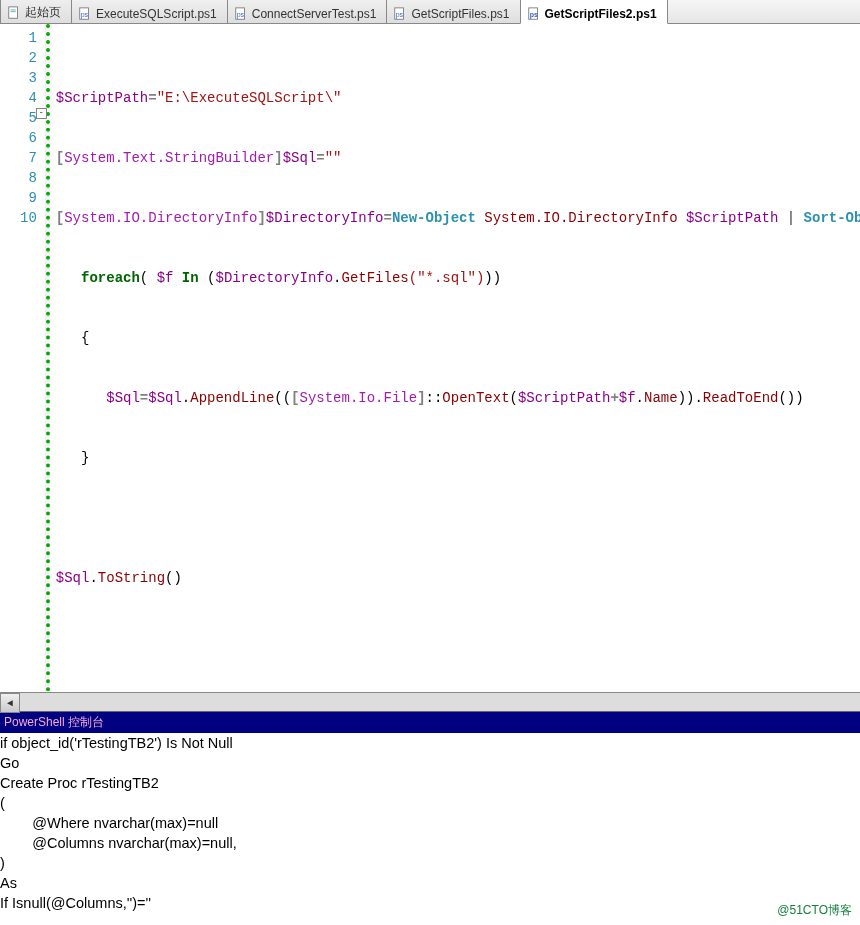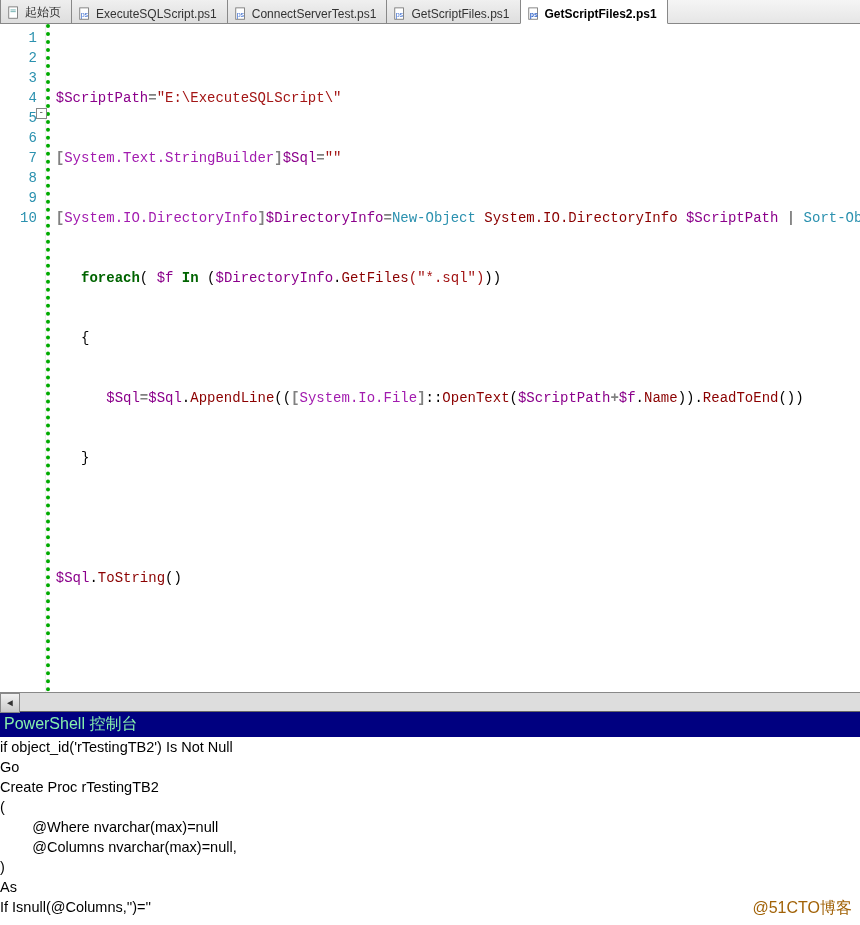--- a/index.html
+++ b/index.html
@@ -7,26 +7,26 @@
 .tab { display:flex; align-items:center; padding:14px 10px 2px 6px; border:1px solid #888; border-bottom:none; margin-right:-1px; background:linear-gradient(#f5f5f5,#dedede); font-family:"Microsoft YaHei",Arial,sans-serif; font-size:12px; border-top-left-radius:3px; border-top-right-radius:3px; cursor:pointer; color:#333;}
 .tab.active { background:#fff; font-weight:bold; color:#000; border-bottom:1px solid #fff; position:relative; top:1px;}
 .tab-icon { width:14px; height:14px; margin-right:4px; display:inline-flex; align-items:center; justify-content:center;}
 .tab-icon svg {width:14px; height:14px;}
 .editor-area { display:flex; background:#fff;}
 .gutter { background:#fff; text-align:right; padding:4px 8px 4px 20px; color:#2b91af; font-size:14px; border-right:1px solid #eee; line-height:20px;}
 .gutter .ln { display:block; height:20px;}
 .code-body { position:relative; padding:4px 0 4px 6px; border-left:4px dotted #0a0; line-height:20px; flex:1; white-space:pre;}
 .code-line { height:20px;}
 .fold-mark { position:absolute; left:-14px; top:84px; width:9px; height:9px; border:1px solid #888; background:#fff; font-size:9px; line-height:9px; text-align:center; color:#444;}
-.c-str{color:#a31515;} .c-type{color:#a21caf;} .c-var{color:#8b008b;} .c-key{color:#006400;font-weight:bold;} .c-op{color:#808080;font-weight:bold;} .c-method{color:#8b0000;} .c-newobj{color:#2b91af;font-weight:normal;text-align:right;}
+.c-str{color:#a31515;} .c-type{color:#a21caf;} .c-var{color:#8b008b;} .c-key{color:#006400;font-weight:bold;} .c-op{color:#808080;font-weight:bold;} .c-method{color:#8b0000;} .c-newobj{color:#2b91af;font-weight:bold;text-align:right;}
 .scroll-stub { height:18px; background:#ddd; display:flex; border-top:1px solid #888;}
 .scroll-btn{width:18px;height:18px;background:linear-gradient(#f0f0f0,#cacaca);border:1px solid #888;display:flex;align-items:center;justify-content:center;font-size:10px;color:#333;}
-.panel-header { background:#000080; color:#86efac; font-family:SimSun,"Microsoft YaHei",sans-serif; font-size:16px; padding:2px 4px; border-top:1px solid #666;}
+.panel-header { background:#000080; color:#f9a8d4; font-family:SimSun,"Microsoft YaHei",sans-serif; font-size:12px; padding:2px 4px; border-top:1px solid #666;}
 .console-output { font-family:Arial,sans-serif; font-size:14.5px; color:#000; padding:0 0 4px 0; line-height:20px; white-space:pre;}
-.watermark { position:fixed; right:8px; bottom:6px; color:#a16207; font-family:Arial,sans-serif; font-size:16px;margin-left:26px;}
+.watermark { position:fixed; right:8px; bottom:6px; color:#15803d; font-family:Arial,sans-serif; font-size:12px;margin-left:26px;}
 </style>
 </head>
 <body>
 
 <div class="tab-bar">
   <div class="tab">
     <span class="tab-icon">
         <svg viewBox="0 0 16 16">
           <rect x="2" y="1" width="10" height="13" fill="#fff" stroke="#777"></rect>
           <rect x="4" y="4" width="6" height="1" fill="#6aa"></rect>

